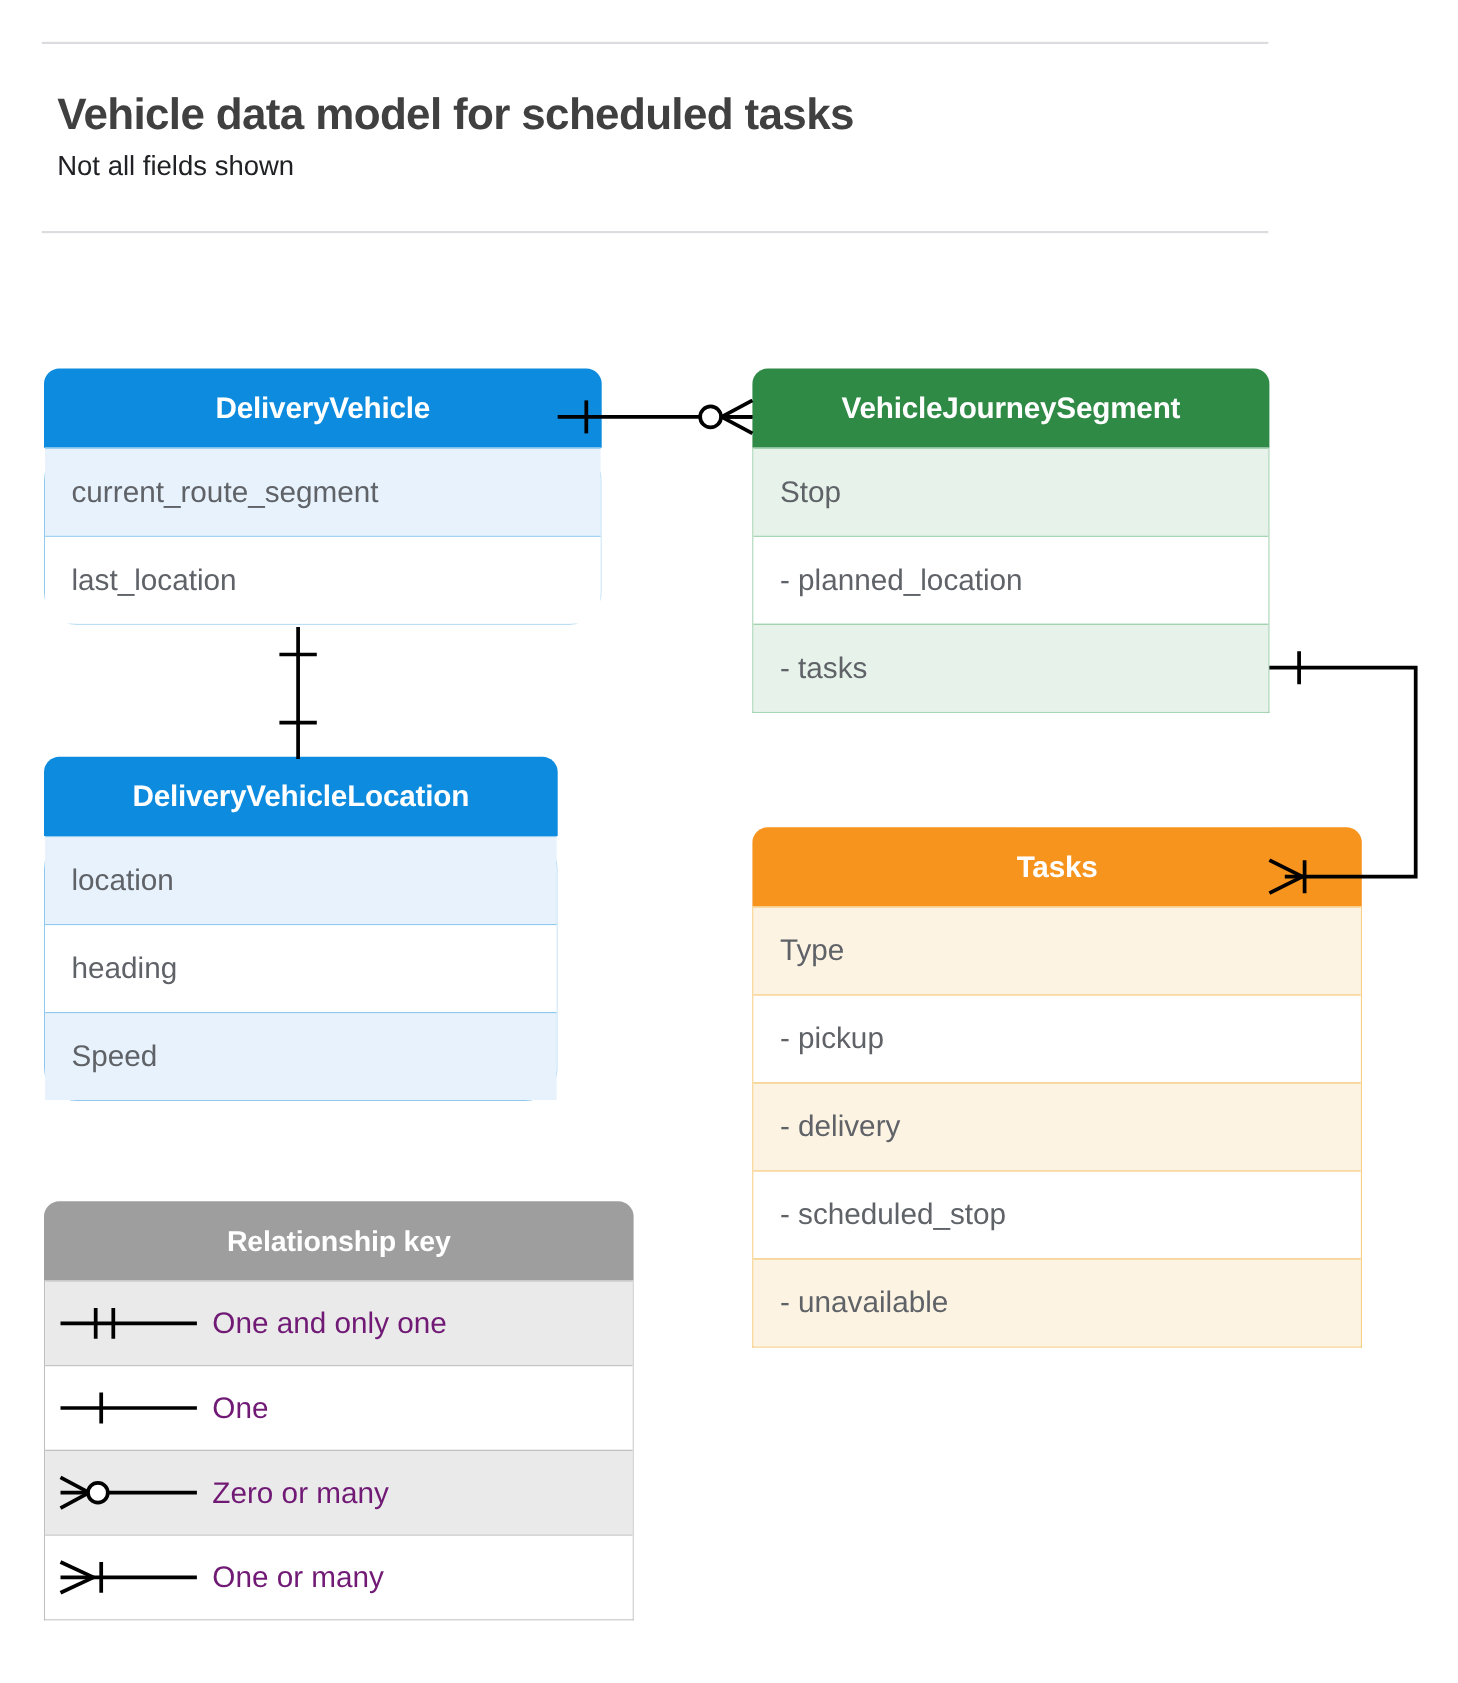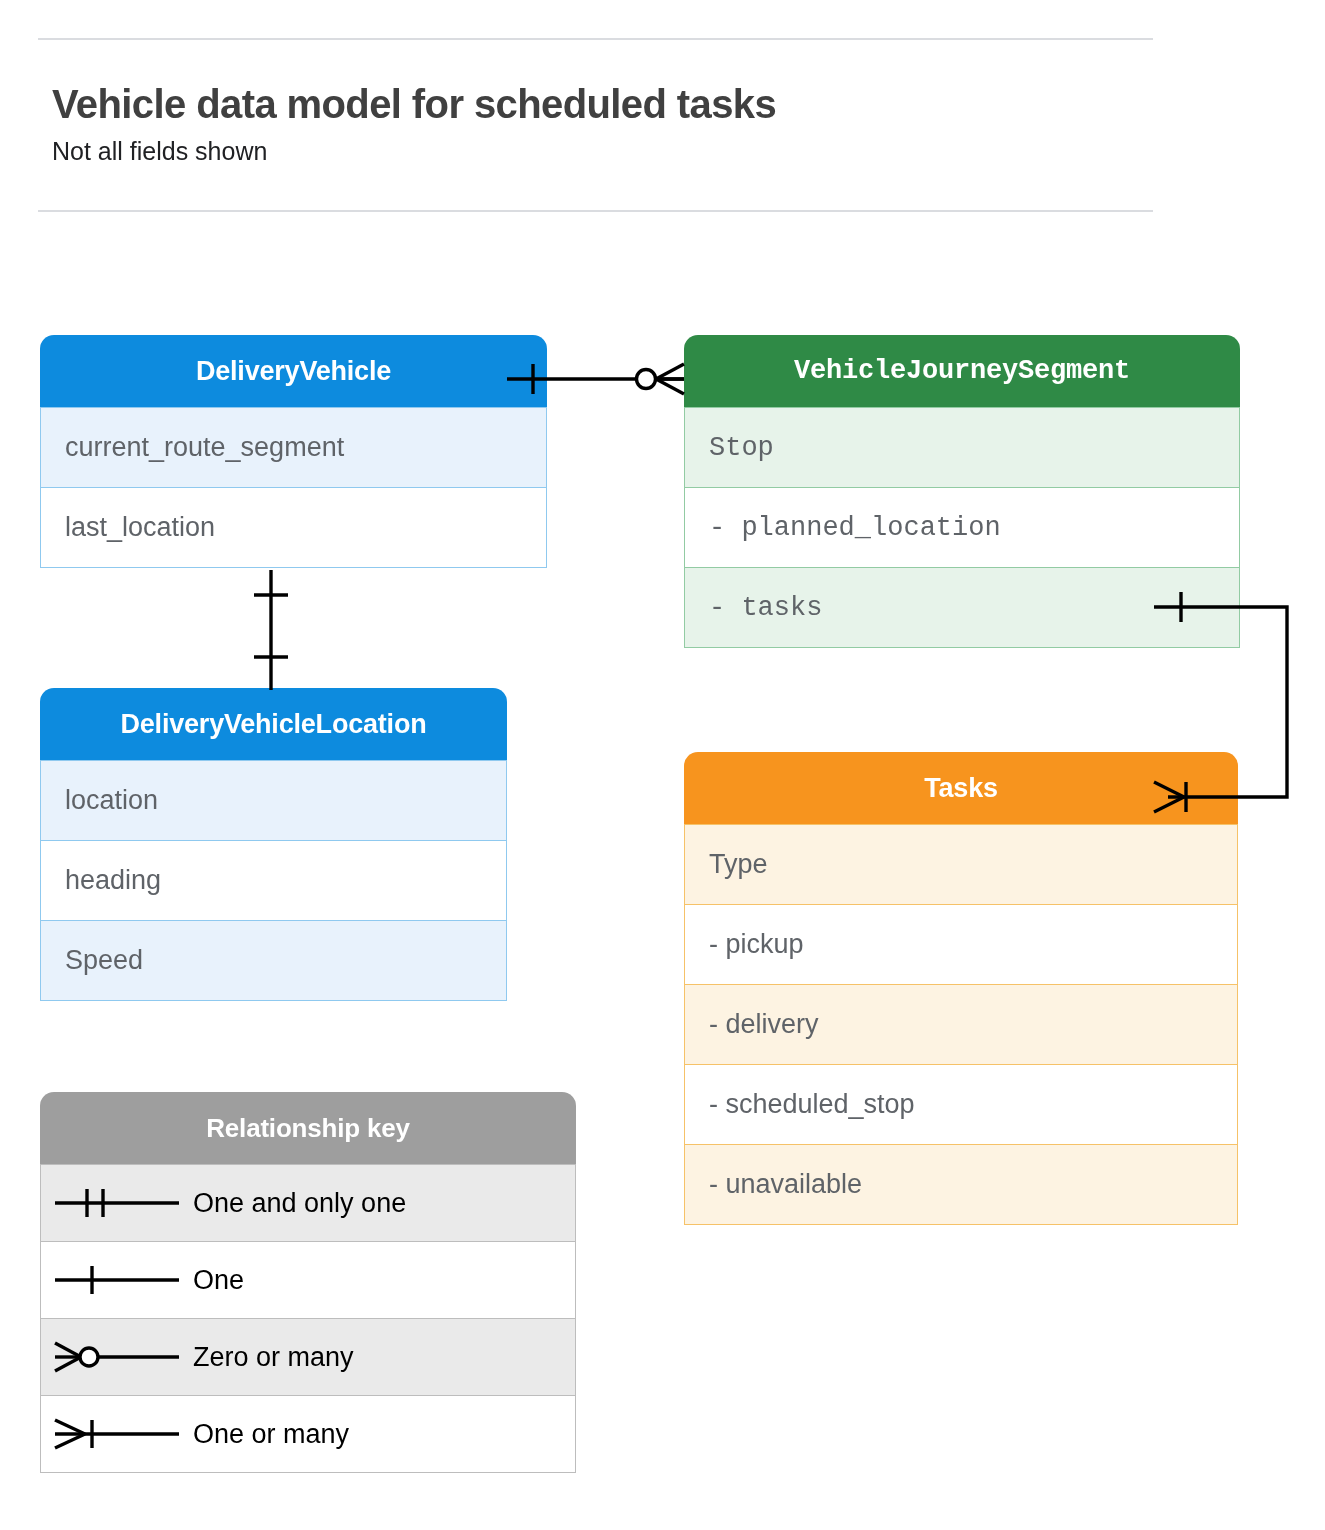--- a/index.html
+++ b/index.html
@@ -72,21 +72,21 @@
     align-items: center;
     font-size: 27px;
     color: #5f6368;
     padding-left: 24px;
     box-sizing: border-box;
     border-top: 1.6px solid;
   }
 
   
   .theme-blue .entity-header { background: #0d8bde; }
-  .theme-blue .entity-rows   { border-color: #8fc9ef; }
+  .theme-blue .entity-rows   { border-color: #8fc9ef; border-radius: 30px; }
   .theme-blue .entity-row    { border-top-color: #8fc9ef; }
   .theme-blue .row-tint      { background: #e8f2fc; }
   .theme-blue .row-plain     { background: #ffffff; }
 
   
   .theme-green .entity-header { background: #2f8a46; }
   .theme-green .entity-rows   { border-color: #92cba3; }
   .theme-green .entity-row    { border-top-color: #92cba3; }
   .theme-green .row-tint      { background: #e7f3ea; }
   .theme-green .row-plain     { background: #ffffff; }
@@ -105,21 +105,21 @@
   .theme-grey .row-plain     { background: #ffffff; }
 
   
   #entity-delivery-vehicle {
     left: 40px; top: 335px; width: 507px;
   }
   #entity-delivery-vehicle-location {
     left: 40px; top: 688px; width: 467px;
   }
   #entity-vehicle-journey-segment {
-    left: 684px; top: 335px; width: 556px; font-family: Liberation Mono, monospace;
+    left: 684px; top: 335px; width: 470px;
   }
   #entity-tasks {
     left: 684px; top: 752px; width: 554px;
   }
   #legend-box {
     left: 40px; top: 1092px; width: 536px;
   }
 
   
   .legend-row {
@@ -131,21 +131,21 @@
   }
   .legend-symbol {
     width: 152px;
     flex: none;
     display: flex;
     align-items: center;
     justify-content: center;
   }
   .legend-label {
     font-size: 27px;
-    color: #000000;
+    color: #701a75;
   }
   #legend-box .entity-header { font-size: 26px; }
 
   
   #connectors {
     position: absolute;
     left: 0; top: 0;
     width: 1325px; height: 1530px;
     pointer-events: none;
   }

